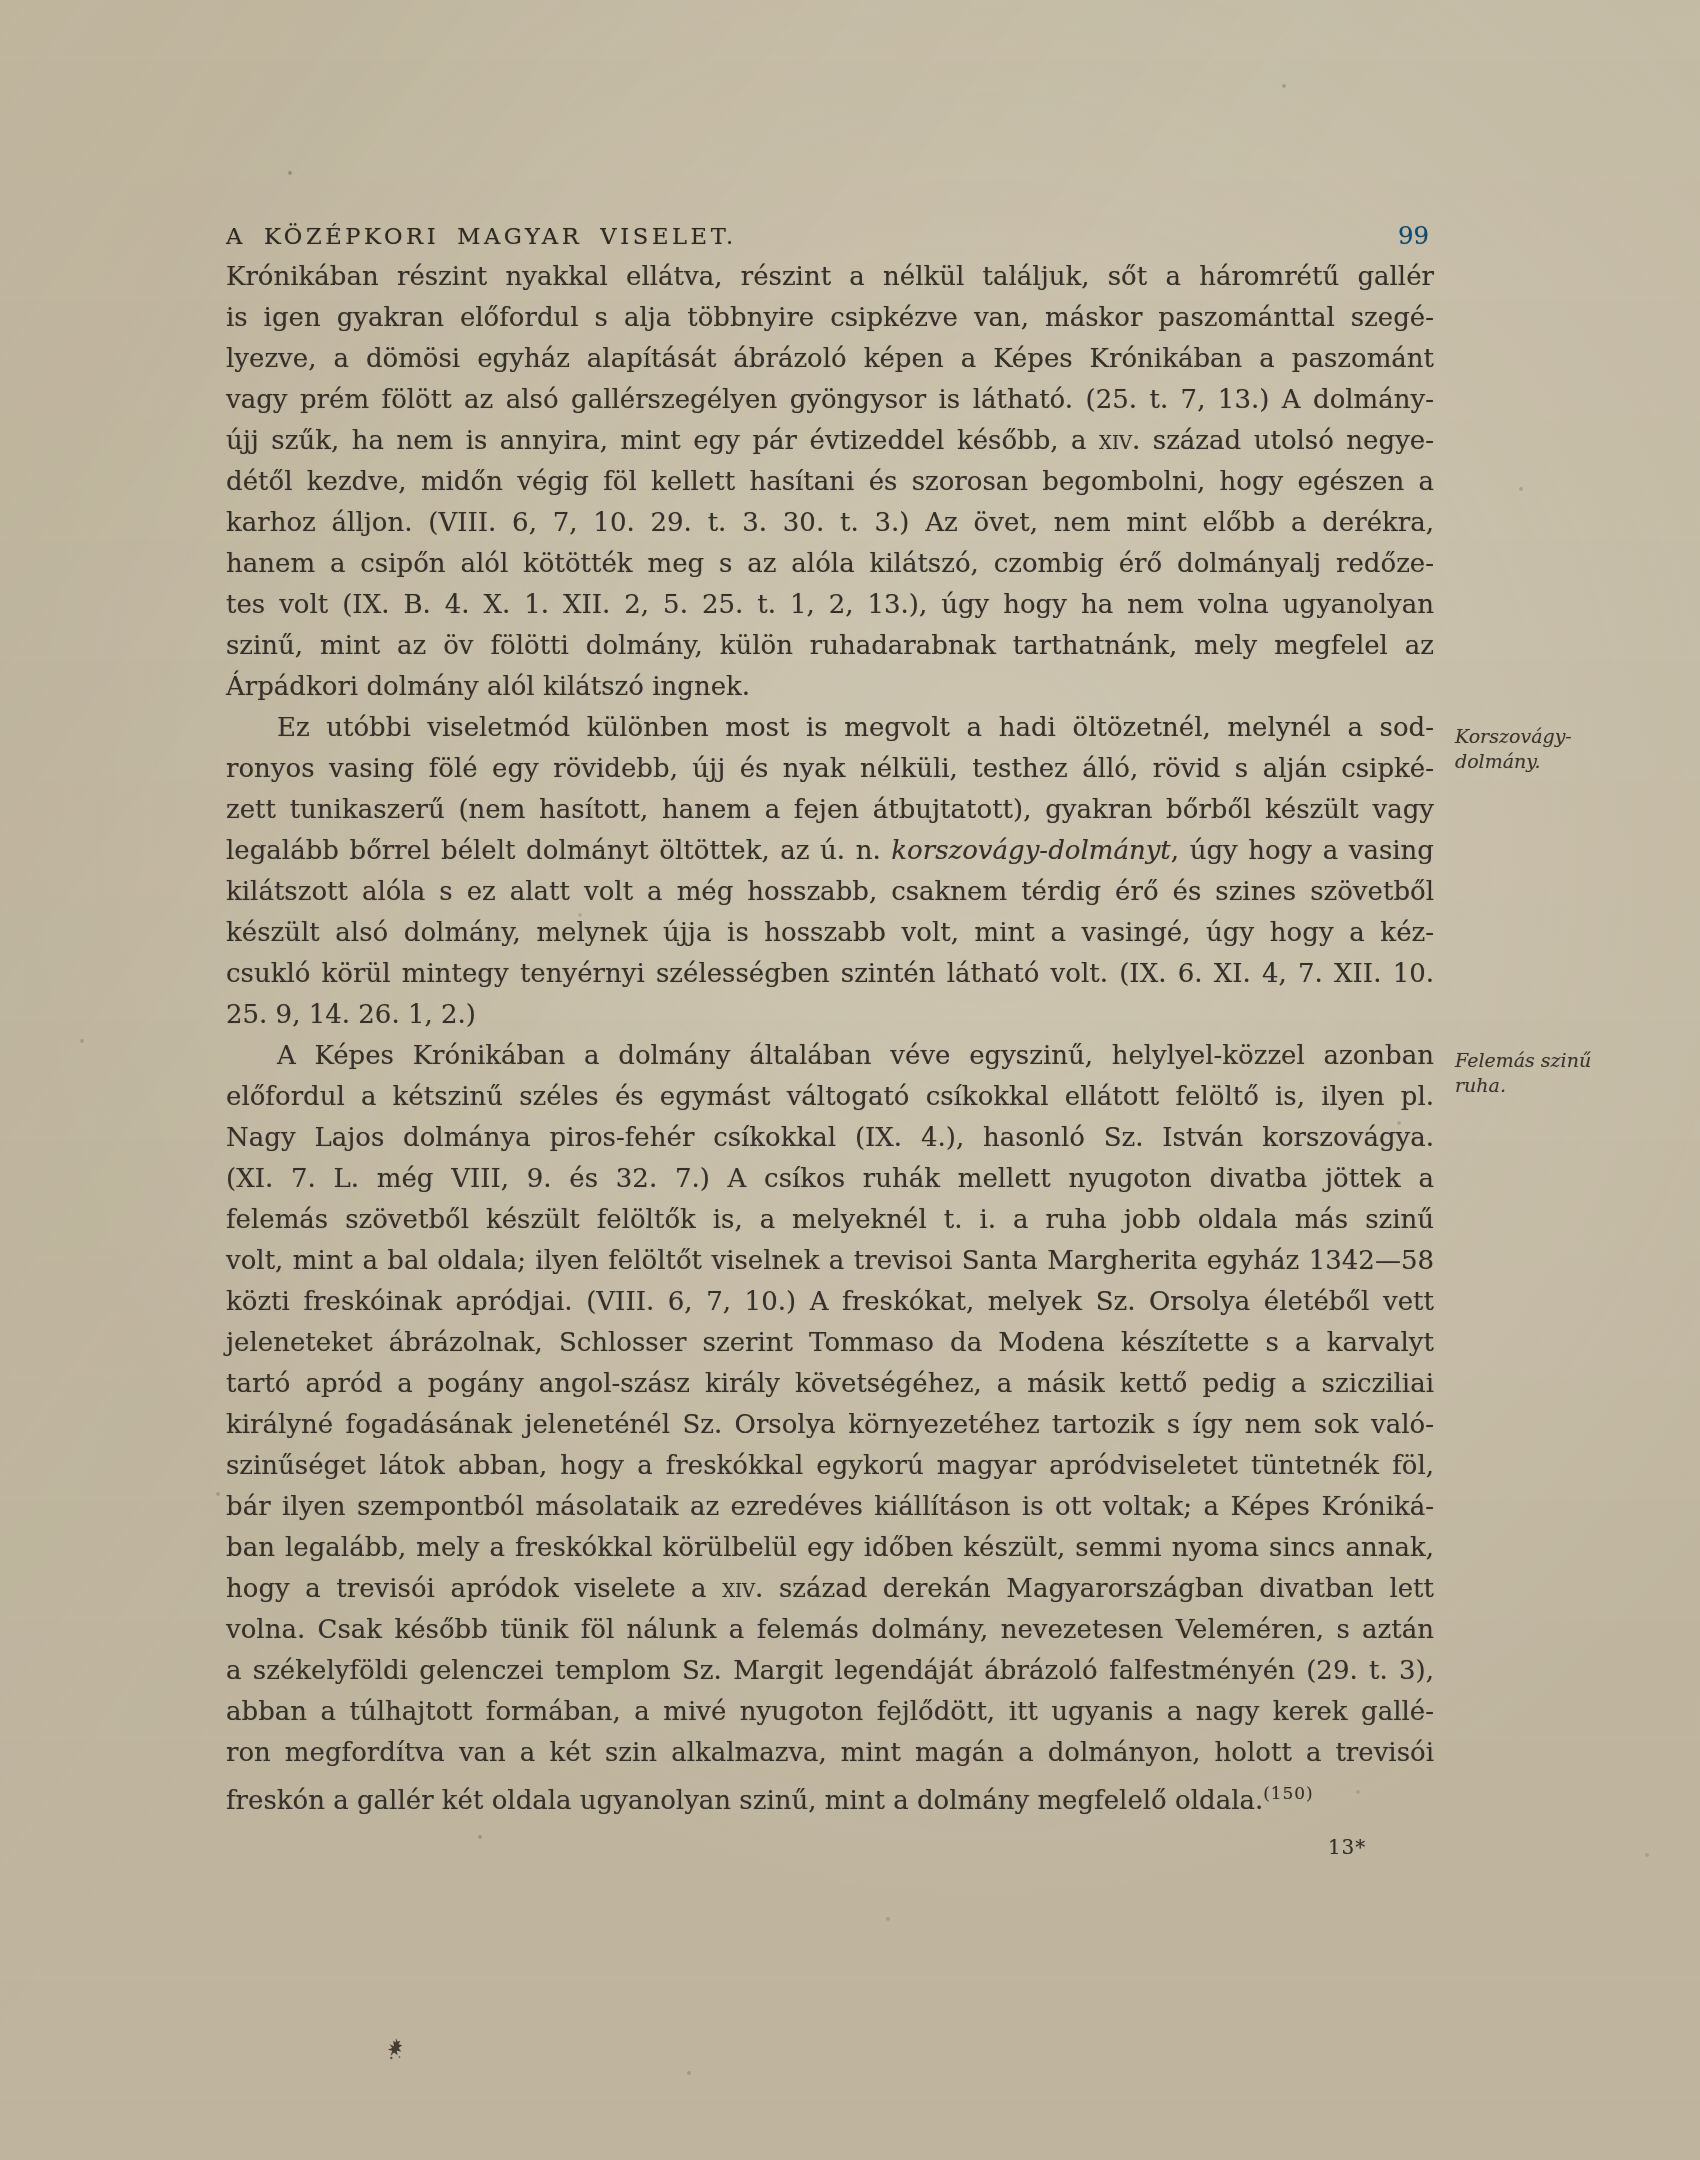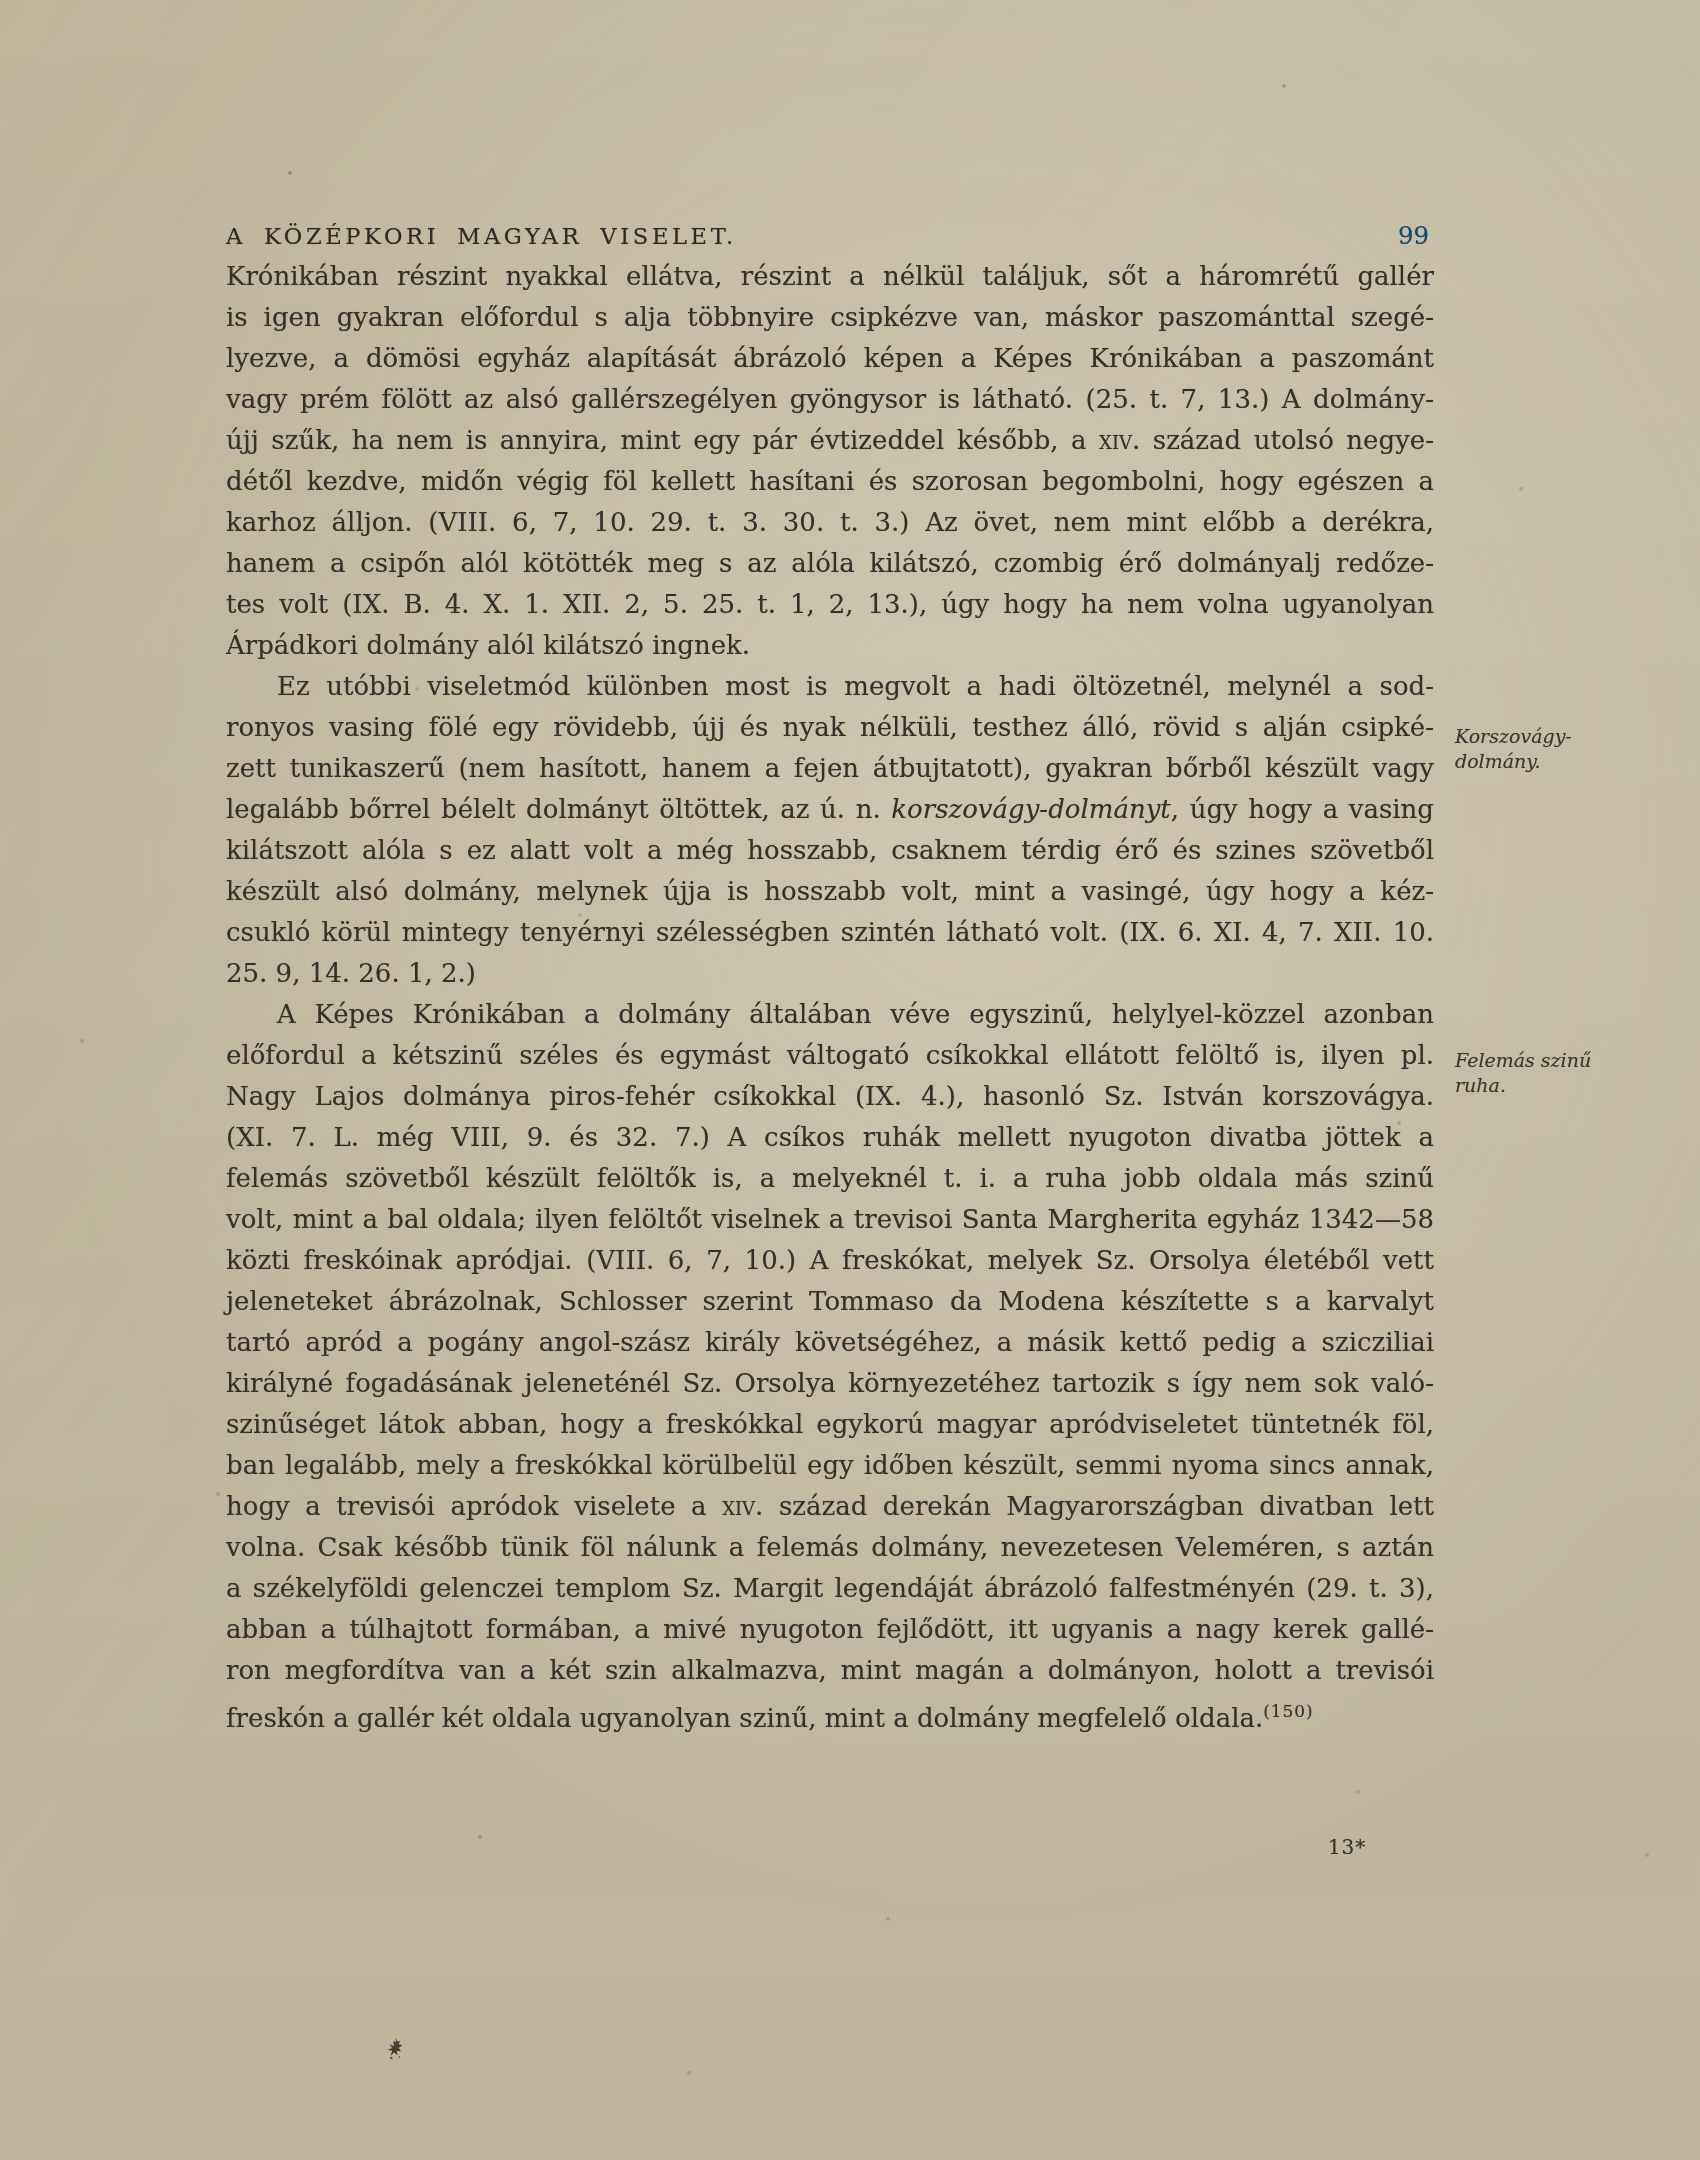--- a/index.html
+++ b/index.html
@@ -112,40 +112,42 @@
   <div class="text-block">
       <div class="line">Krónikában részint nyakkal ellátva, részint a nélkül találjuk, sőt a háromrétű gallér</div>
       <div class="line">is igen gyakran előfordul s alja többnyire csipkézve van, máskor paszománttal szegé-</div>
       <div class="line">lyezve, a dömösi egyház alapítását ábrázoló képen a Képes Krónikában a paszománt</div>
       <div class="line">vagy prém fölött az alsó gallérszegélyen gyöngysor is látható. (25. t. 7, 13.) A dolmány-</div>
       <div class="line">újj szűk, ha nem is annyira, mint egy pár évtizeddel később, a <span class="sc">xiv.</span> század utolsó negye-</div>
       <div class="line">détől kezdve, midőn végig föl kellett hasítani és szorosan begombolni, hogy egészen a</div>
       <div class="line">karhoz álljon. (VIII. 6, 7, 10. 29. t. 3. 30. t. 3.) Az övet, nem mint előbb a derékra,</div>
       <div class="line">hanem a csipőn alól kötötték meg s az alóla kilátszó, czombig érő dolmányalj redőze-</div>
       <div class="line">tes volt (IX. B. 4. X. 1. XII. 2, 5. 25. t. 1, 2, 13.), úgy hogy ha nem volna ugyanolyan</div>
+      <div class="line">szinű, mint az öv fölötti dolmány, külön ruhadarabnak tarthatnánk, mely megfelel az</div>
       <div class="line end">Árpádkori dolmány alól kilátszó ingnek.</div>
       <div class="line indent">Ez utóbbi viseletmód különben most is megvolt a hadi öltözetnél, melynél a sod-</div>
       <div class="line">ronyos vasing fölé egy rövidebb, újj és nyak nélküli, testhez álló, rövid s alján csipké-</div>
       <div class="line">zett tunikaszerű (nem hasított, hanem a fejen átbujtatott), gyakran bőrből készült vagy</div>
       <div class="line">legalább bőrrel bélelt dolmányt öltöttek, az ú. n. <span class="i">korszovágy-dolmányt</span>, úgy hogy a vasing</div>
       <div class="line">kilátszott alóla s ez alatt volt a még hosszabb, csaknem térdig érő és szines szövetből</div>
       <div class="line">készült alsó dolmány, melynek újja is hosszabb volt, mint a vasingé, úgy hogy a kéz-</div>
       <div class="line">csukló körül mintegy tenyérnyi szélességben szintén látható volt. (IX. 6. XI. 4, 7. XII. 10.</div>
       <div class="line end">25. 9, 14. 26. 1, 2.)</div>
       <div class="line indent">A Képes Krónikában a dolmány általában véve egyszinű, helylyel-közzel azonban</div>
       <div class="line">előfordul a kétszinű széles és egymást váltogató csíkokkal ellátott felöltő is, ilyen pl.</div>
       <div class="line">Nagy Lajos dolmánya piros-fehér csíkokkal (IX. 4.), hasonló Sz. István korszovágya.</div>
       <div class="line">(XI. 7. L. még VIII, 9. és 32. 7.) A csíkos ruhák mellett nyugoton divatba jöttek a</div>
       <div class="line">felemás szövetből készült felöltők is, a melyeknél t. i. a ruha jobb oldala más szinű</div>
       <div class="line">volt, mint a bal oldala; ilyen felöltőt viselnek a trevisoi Santa Margherita egyház 1342—58</div>
       <div class="line">közti freskóinak apródjai. (VIII. 6, 7, 10.) A freskókat, melyek Sz. Orsolya életéből vett</div>
       <div class="line">jeleneteket ábrázolnak, Schlosser szerint Tommaso da Modena készítette s a karvalyt</div>
       <div class="line">tartó apród a pogány angol-szász király követségéhez, a másik kettő pedig a szicziliai</div>
       <div class="line">királyné fogadásának jeleneténél Sz. Orsolya környezetéhez tartozik s így nem sok való-</div>
       <div class="line">szinűséget látok abban, hogy a freskókkal egykorú magyar apródviseletet tüntetnék föl,</div>
+      <div class="line">bár ilyen szempontból másolataik az ezredéves kiállításon is ott voltak; a Képes Króniká-</div>
       <div class="line">ban legalább, mely a freskókkal körülbelül egy időben készült, semmi nyoma sincs annak,</div>
       <div class="line">hogy a trevisói apródok viselete a <span class="sc">xiv.</span> század derekán Magyarországban divatban lett</div>
       <div class="line">volna. Csak később tünik föl nálunk a felemás dolmány, nevezetesen Veleméren, s aztán</div>
       <div class="line">a székelyföldi gelenczei templom Sz. Margit legendáját ábrázoló falfestményén (29. t. 3),</div>
       <div class="line">abban a túlhajtott formában, a mivé nyugoton fejlődött, itt ugyanis a nagy kerek gallé-</div>
       <div class="line">ron megfordítva van a két szin alkalmazva, mint magán a dolmányon, holott a trevisói</div>
       <div class="line end">freskón a gallér két oldala ugyanolyan szinű, mint a dolmány megfelelő oldala.<span class="sup">(150)</span></div>
     </div>
 
   <div class="margin-note note-1">

